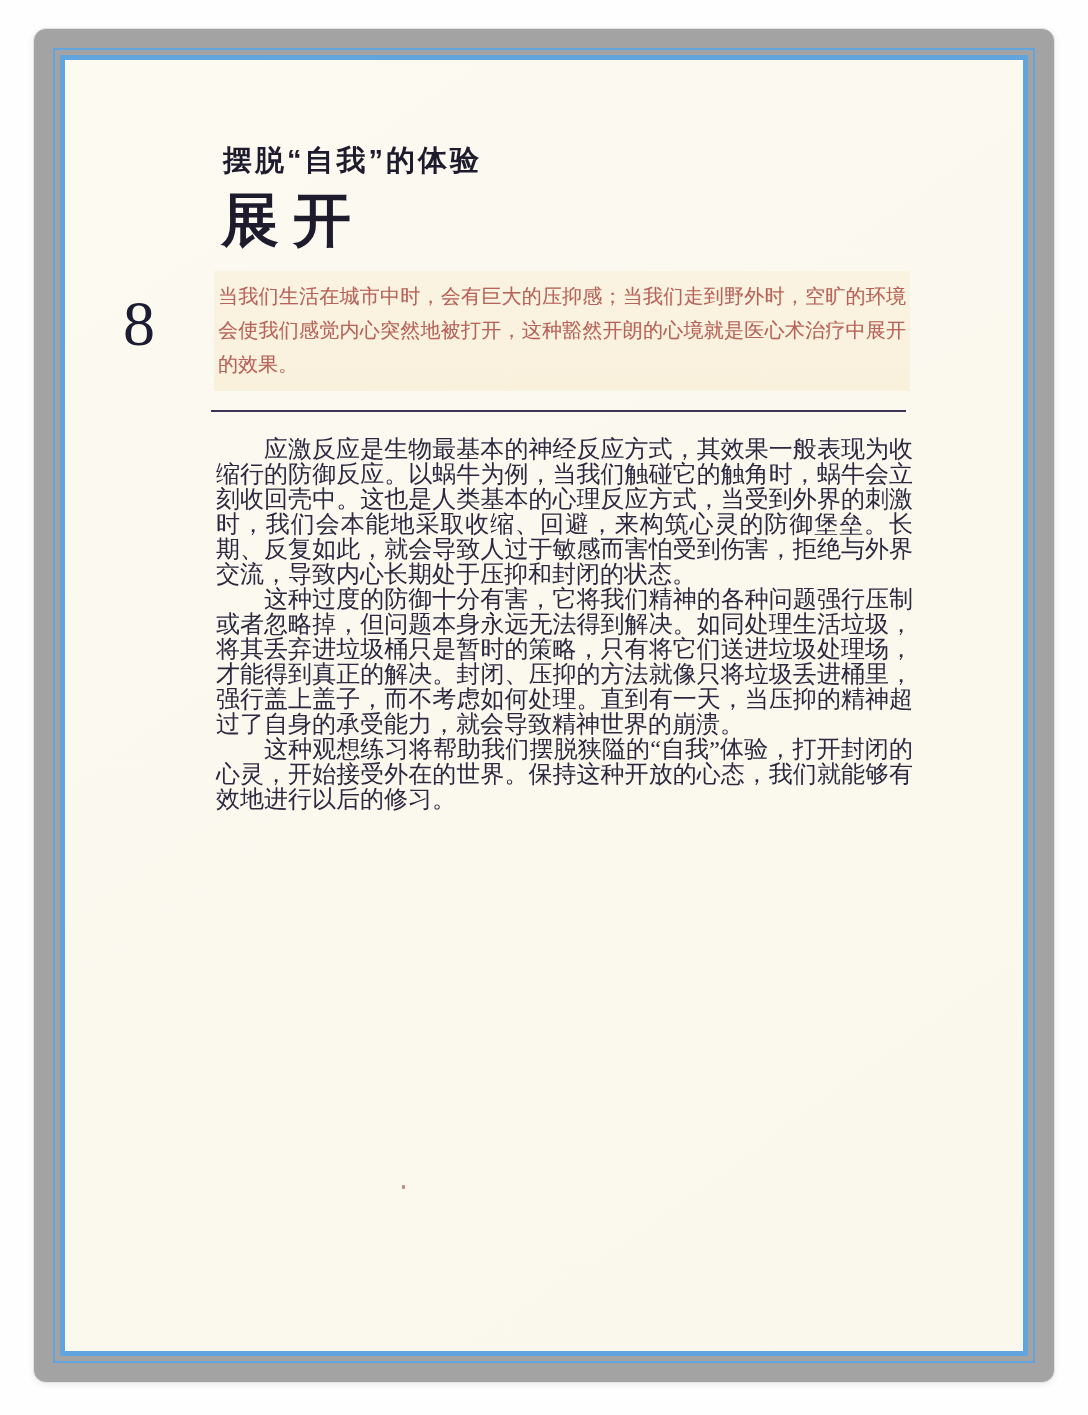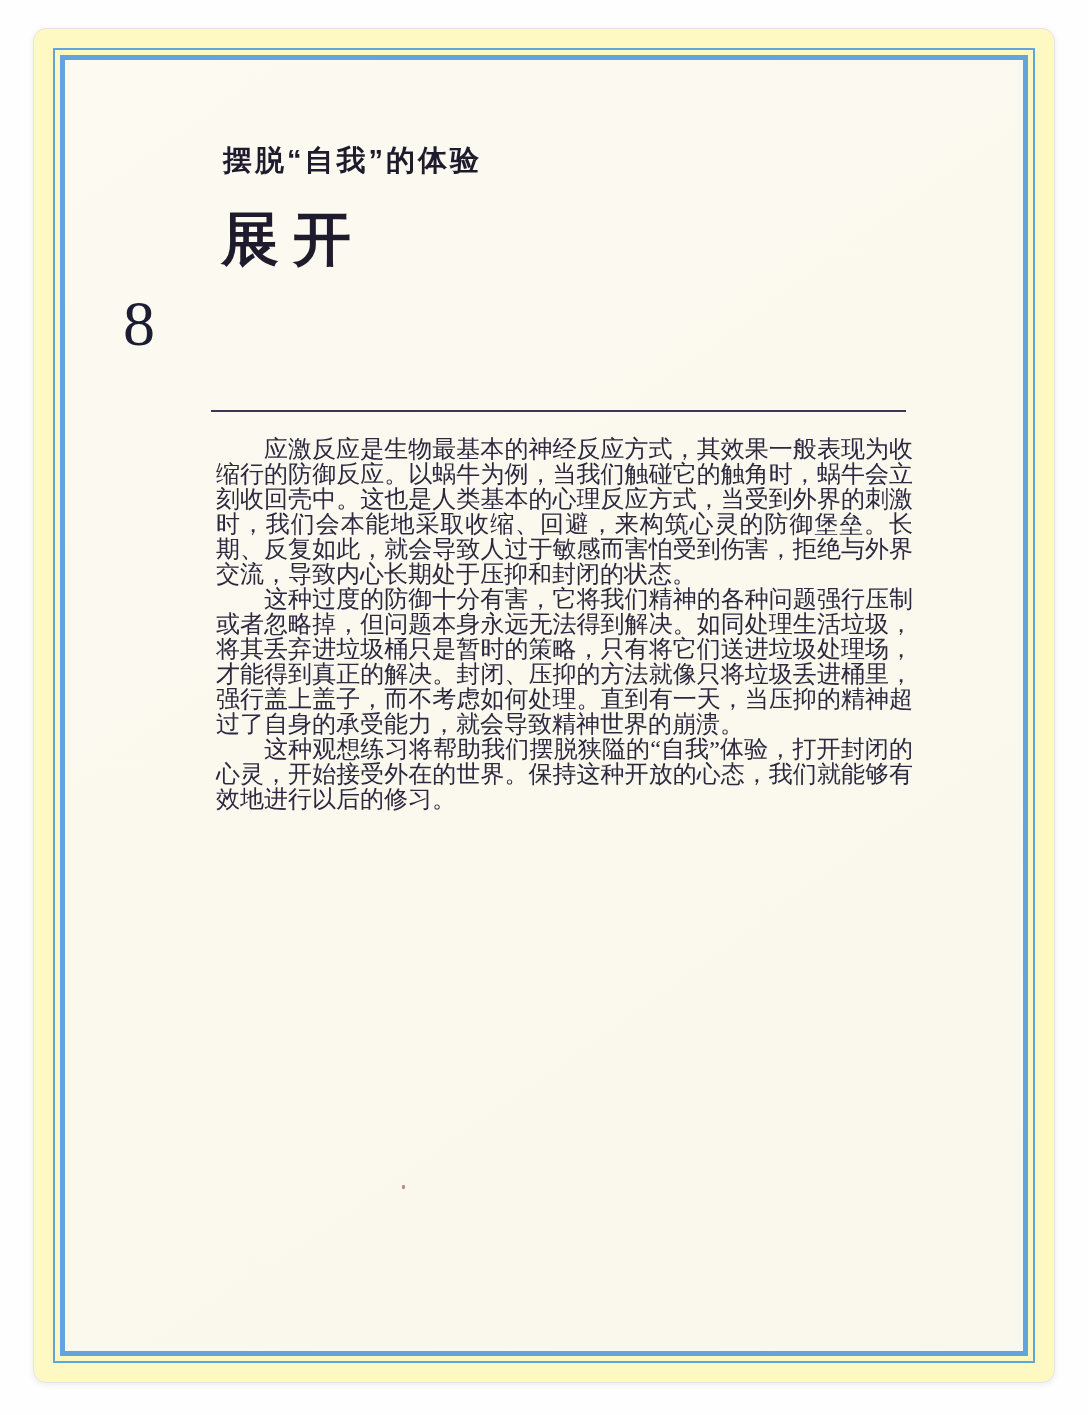--- a/index.html
+++ b/index.html
@@ -7,21 +7,21 @@
   body { font-family: "Liberation Serif", serif; position: relative; overflow: hidden; }
 
   .canvas {
     position: absolute; left: 0; top: 0; width: 1088px; height: 1415px;
     background: #fefefe;
   }
 
   
   .card {
     position: absolute; left: 33px; top: 28px; width: 1022px; height: 1355px;
-    background: #fef9c3;
+    background: #a3a3a3;
     border: 1px solid #e4e4e4;
     border-radius: 13px;
     box-shadow: 0 2px 6px rgba(0,0,0,0.07);
   }
 
   
   .frame-thin {
     position: absolute; left: 19px; top: 19px; right: 19px; bottom: 19px;
     border: 2px solid #62a5de;
   }
@@ -40,21 +40,20 @@
     font-family: "Liberation Sans", sans-serif;
     font-weight: bold; font-size: 29px; letter-spacing: 3px;
     color: #1d1b2c;
   }
 
   .chapter-title {
     position: absolute; left: 187px; top: 153px;
     font-family: "Liberation Serif", serif;
     font-weight: bold; font-size: 58px; letter-spacing: 14px;
     color: #1d1b2c;
-    margin-top: 19px;
   }
 
   .chapter-number {
     position: absolute; left: 70px; top: 258px; width: 70px;
     text-align: center;
     font-family: "Liberation Serif", serif;
     font-size: 64px; font-weight: normal;
     color: #1c1c33;
   }
 
@@ -100,20 +99,23 @@
     <div class="frame-thin"></div>
     <div class="frame-thick"></div>
     <div class="content">
 
       <div class="series-title">摆脱“自我”的体验</div>
 
       <div class="chapter-title">展开</div>
 
       <div class="chapter-number">8</div>
 
+      <div class="intro">
+        <p>当我们生活在城市中时，会有巨大的压抑感；当我们走到野外时，空旷的环境会使我们感觉内心突然地被打开，这种豁然开朗的心境就是医心术治疗中展开的效果。</p>
+      </div>
 
       <div class="divider"></div>
 
       <div class="body-text">
         <p>应激反应是生物最基本的神经反应方式，其效果一般表现为收缩行的防御反应。以蜗牛为例，当我们触碰它的触角时，蜗牛会立刻收回壳中。这也是人类基本的心理反应方式，当受到外界的刺激时，我们会本能地采取收缩、回避，来构筑心灵的防御堡垒。长期、反复如此，就会导致人过于敏感而害怕受到伤害，拒绝与外界交流，导致内心长期处于压抑和封闭的状态。</p>
         <p>这种过度的防御十分有害，它将我们精神的各种问题强行压制或者忽略掉，但问题本身永远无法得到解决。如同处理生活垃圾，将其丢弃进垃圾桶只是暂时的策略，只有将它们送进垃圾处理场，才能得到真正的解决。封闭、压抑的方法就像只将垃圾丢进桶里，强行盖上盖子，而不考虑如何处理。直到有一天，当压抑的精神超过了自身的承受能力，就会导致精神世界的崩溃。</p>
         <p>这种观想练习将帮助我们摆脱狭隘的“自我”体验，打开封闭的心灵，开始接受外在的世界。保持这种开放的心态，我们就能够有效地进行以后的修习。</p>
       </div>
 
       <div class="ink-speck"></div>

